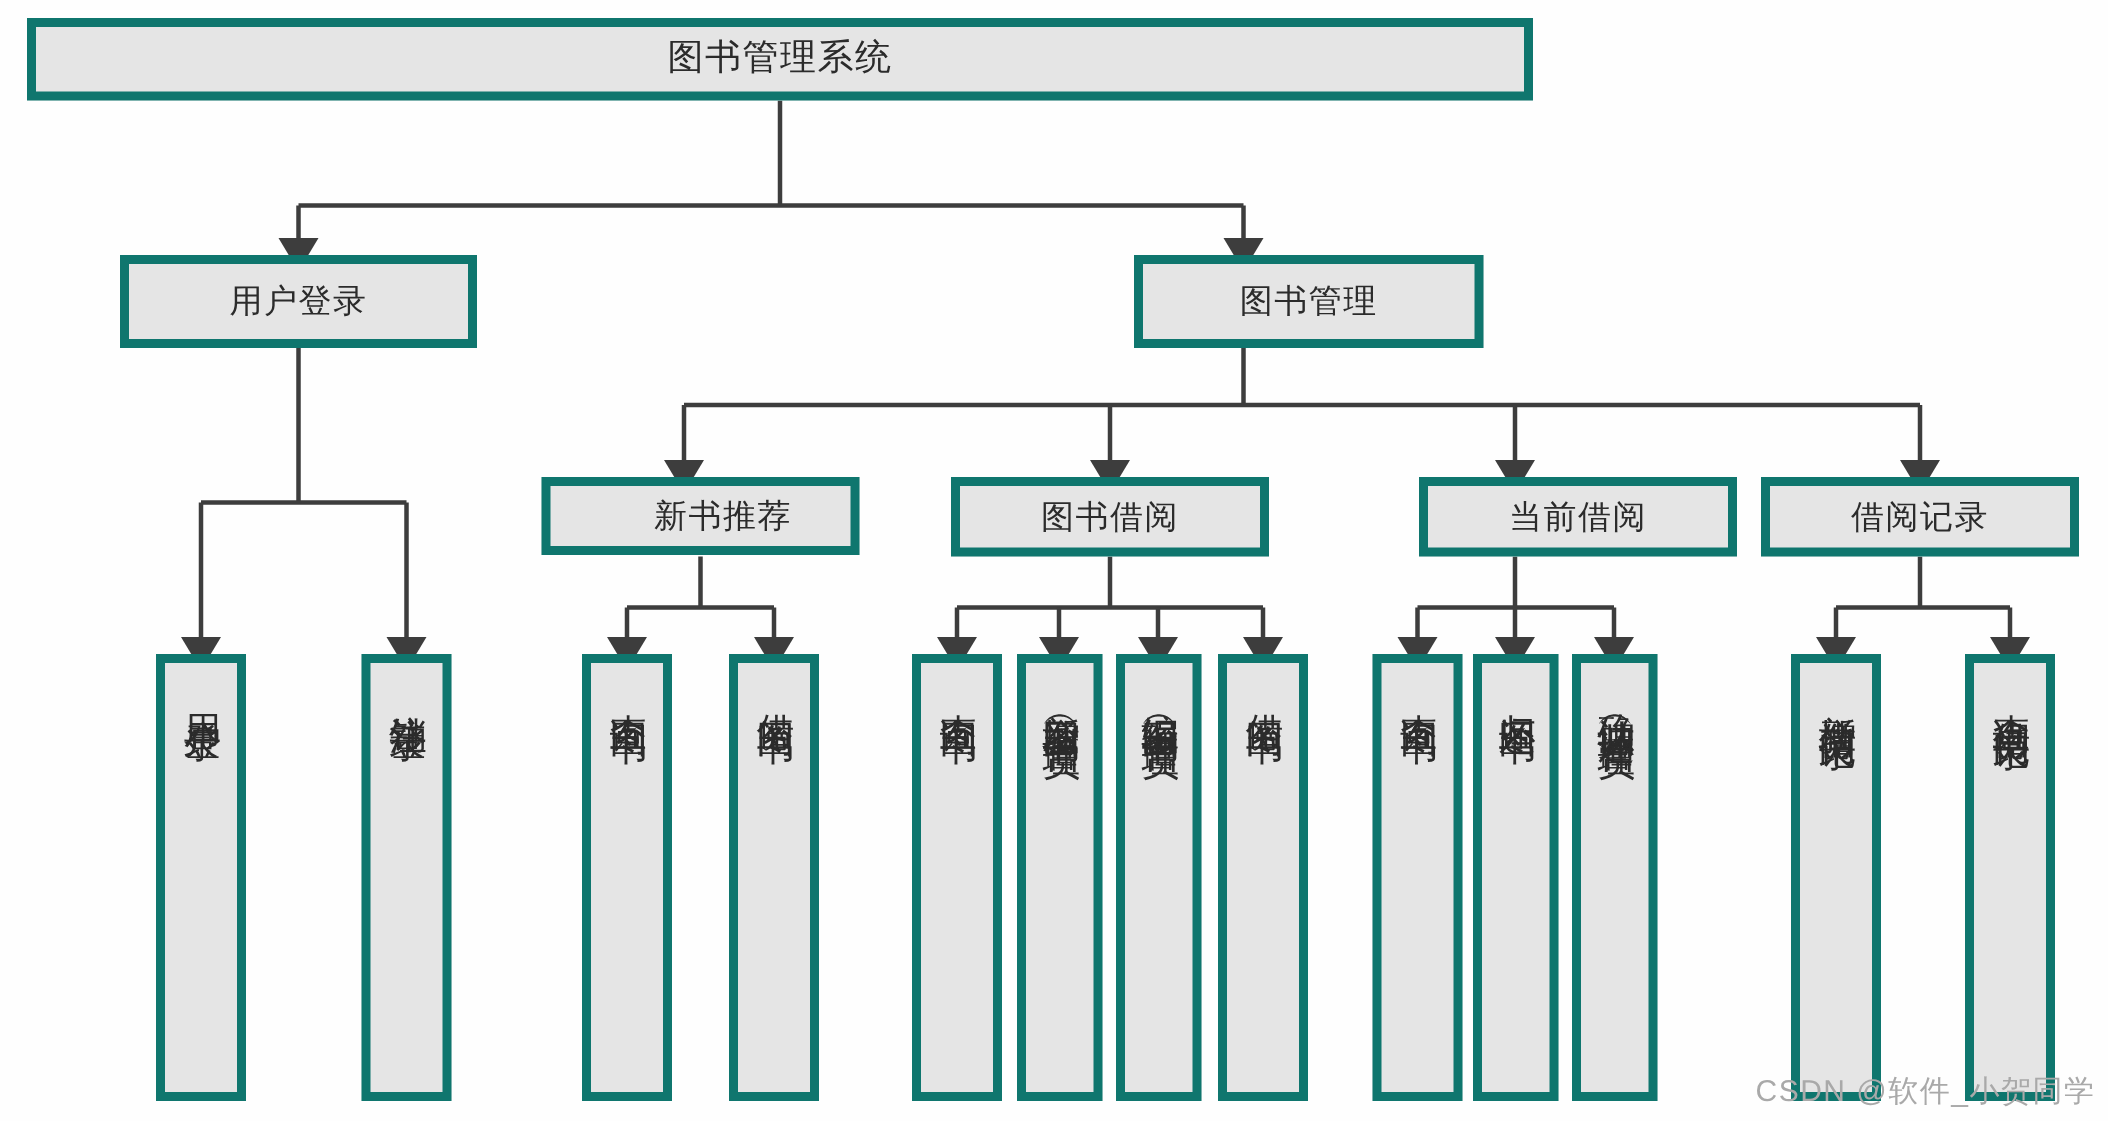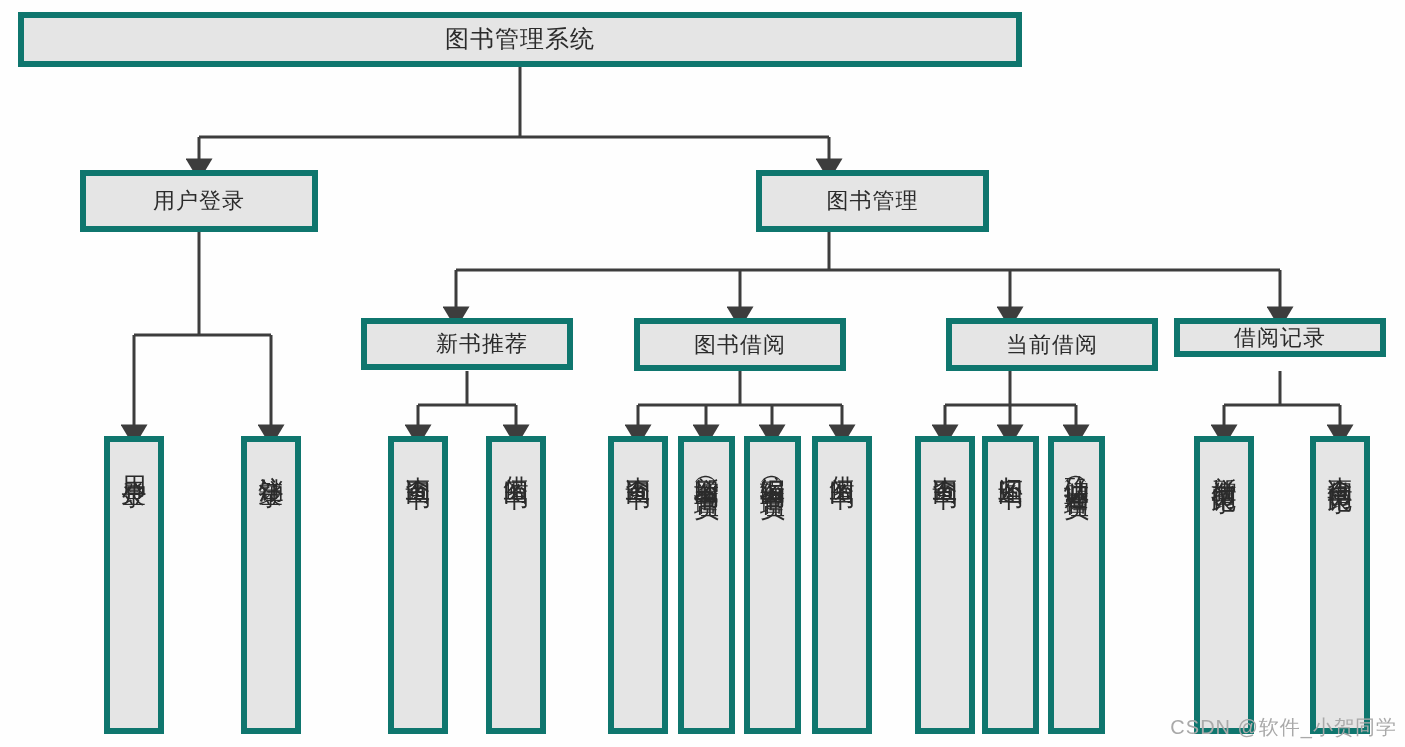--- a/index.html
+++ b/index.html
@@ -133,21 +133,21 @@
   </div>
 
   <div class="node h-node mid" style="left:634px;top:318px;width:212px;height:53px;">
     <span class="lbl">图书借阅</span>
   </div>
 
   <div class="node h-node mid" style="left:904px;top:318px;width:212px;height:53px;margin-left:42px;">
     <span class="lbl">当前借阅</span>
   </div>
 
-  <div class="node h-node mid" style="left:1174px;top:318px;width:212px;height:39px;">
+  <div class="node h-node mid" style="left:1174px;top:318px;width:212px;height:53px;">
     <span class="lbl">借阅记录</span>
   </div>
 
   <div class="node v-node" style="left:104px;top:436px;width:60px;height:298px;">
     <span class="lbl">用户登录</span>
   </div>
 
   <div class="node v-node" style="left:241px;top:436px;width:60px;height:298px;">
     <span class="lbl">注销登录</span>
   </div>

